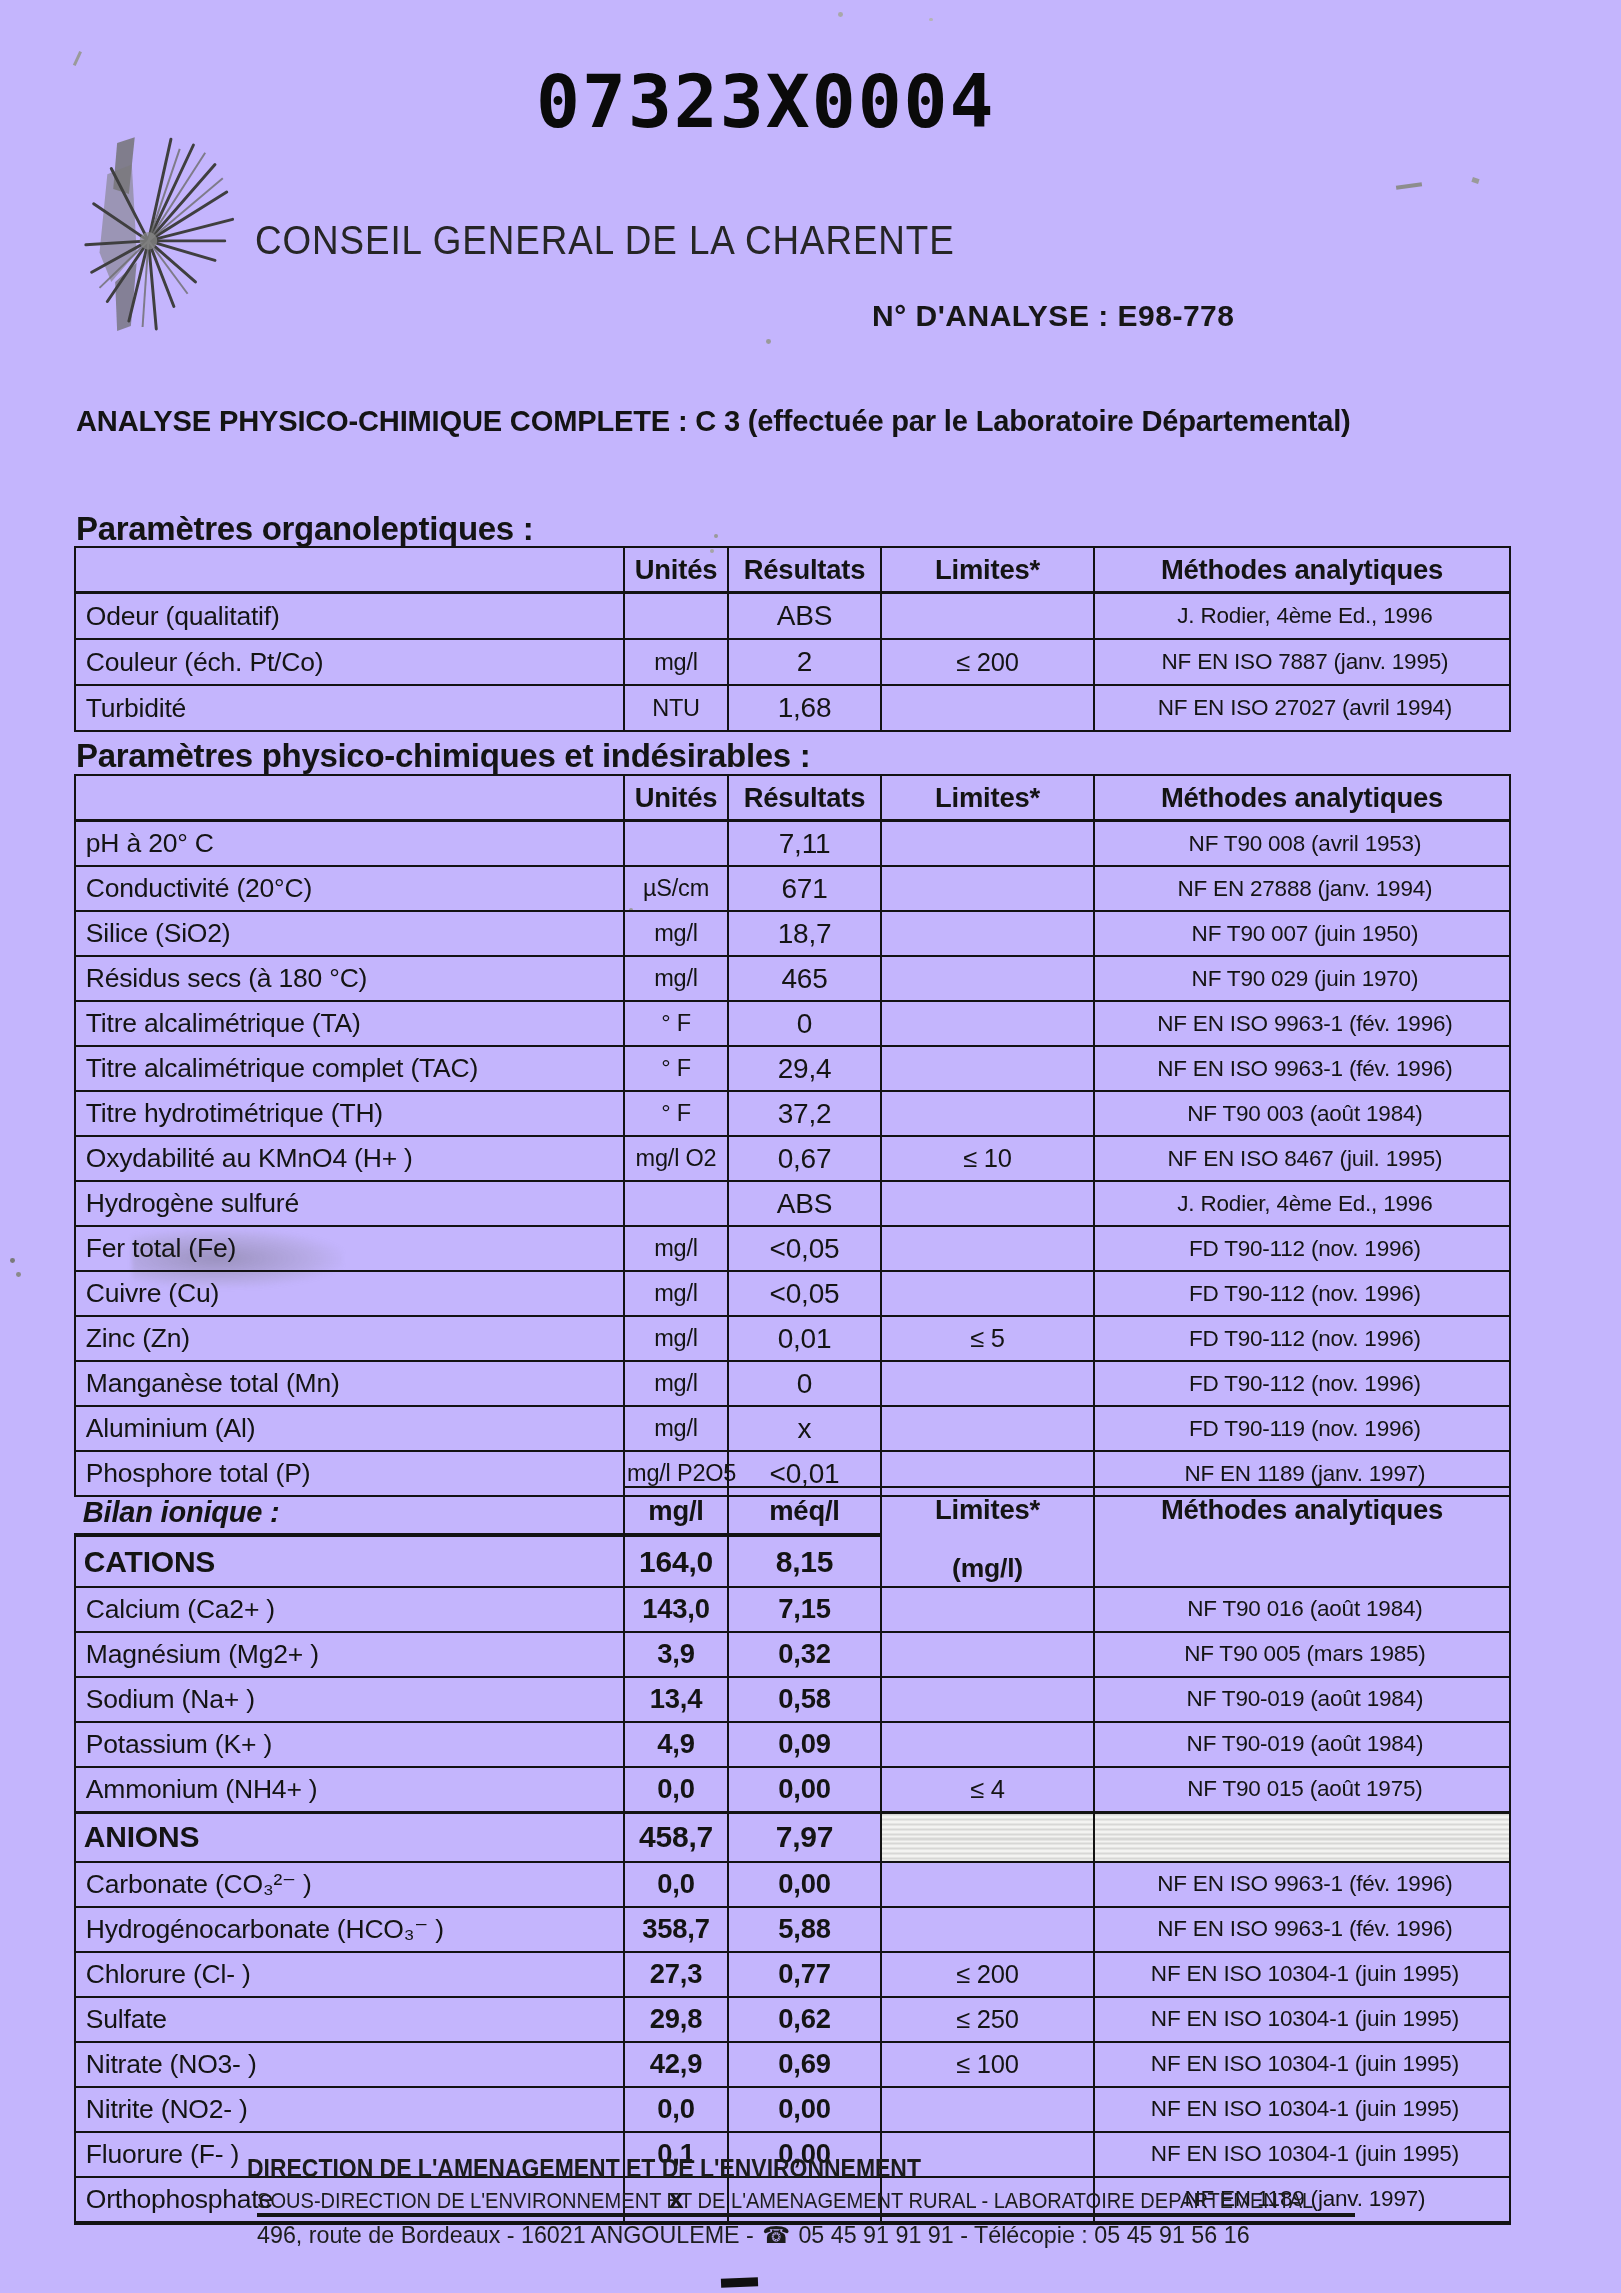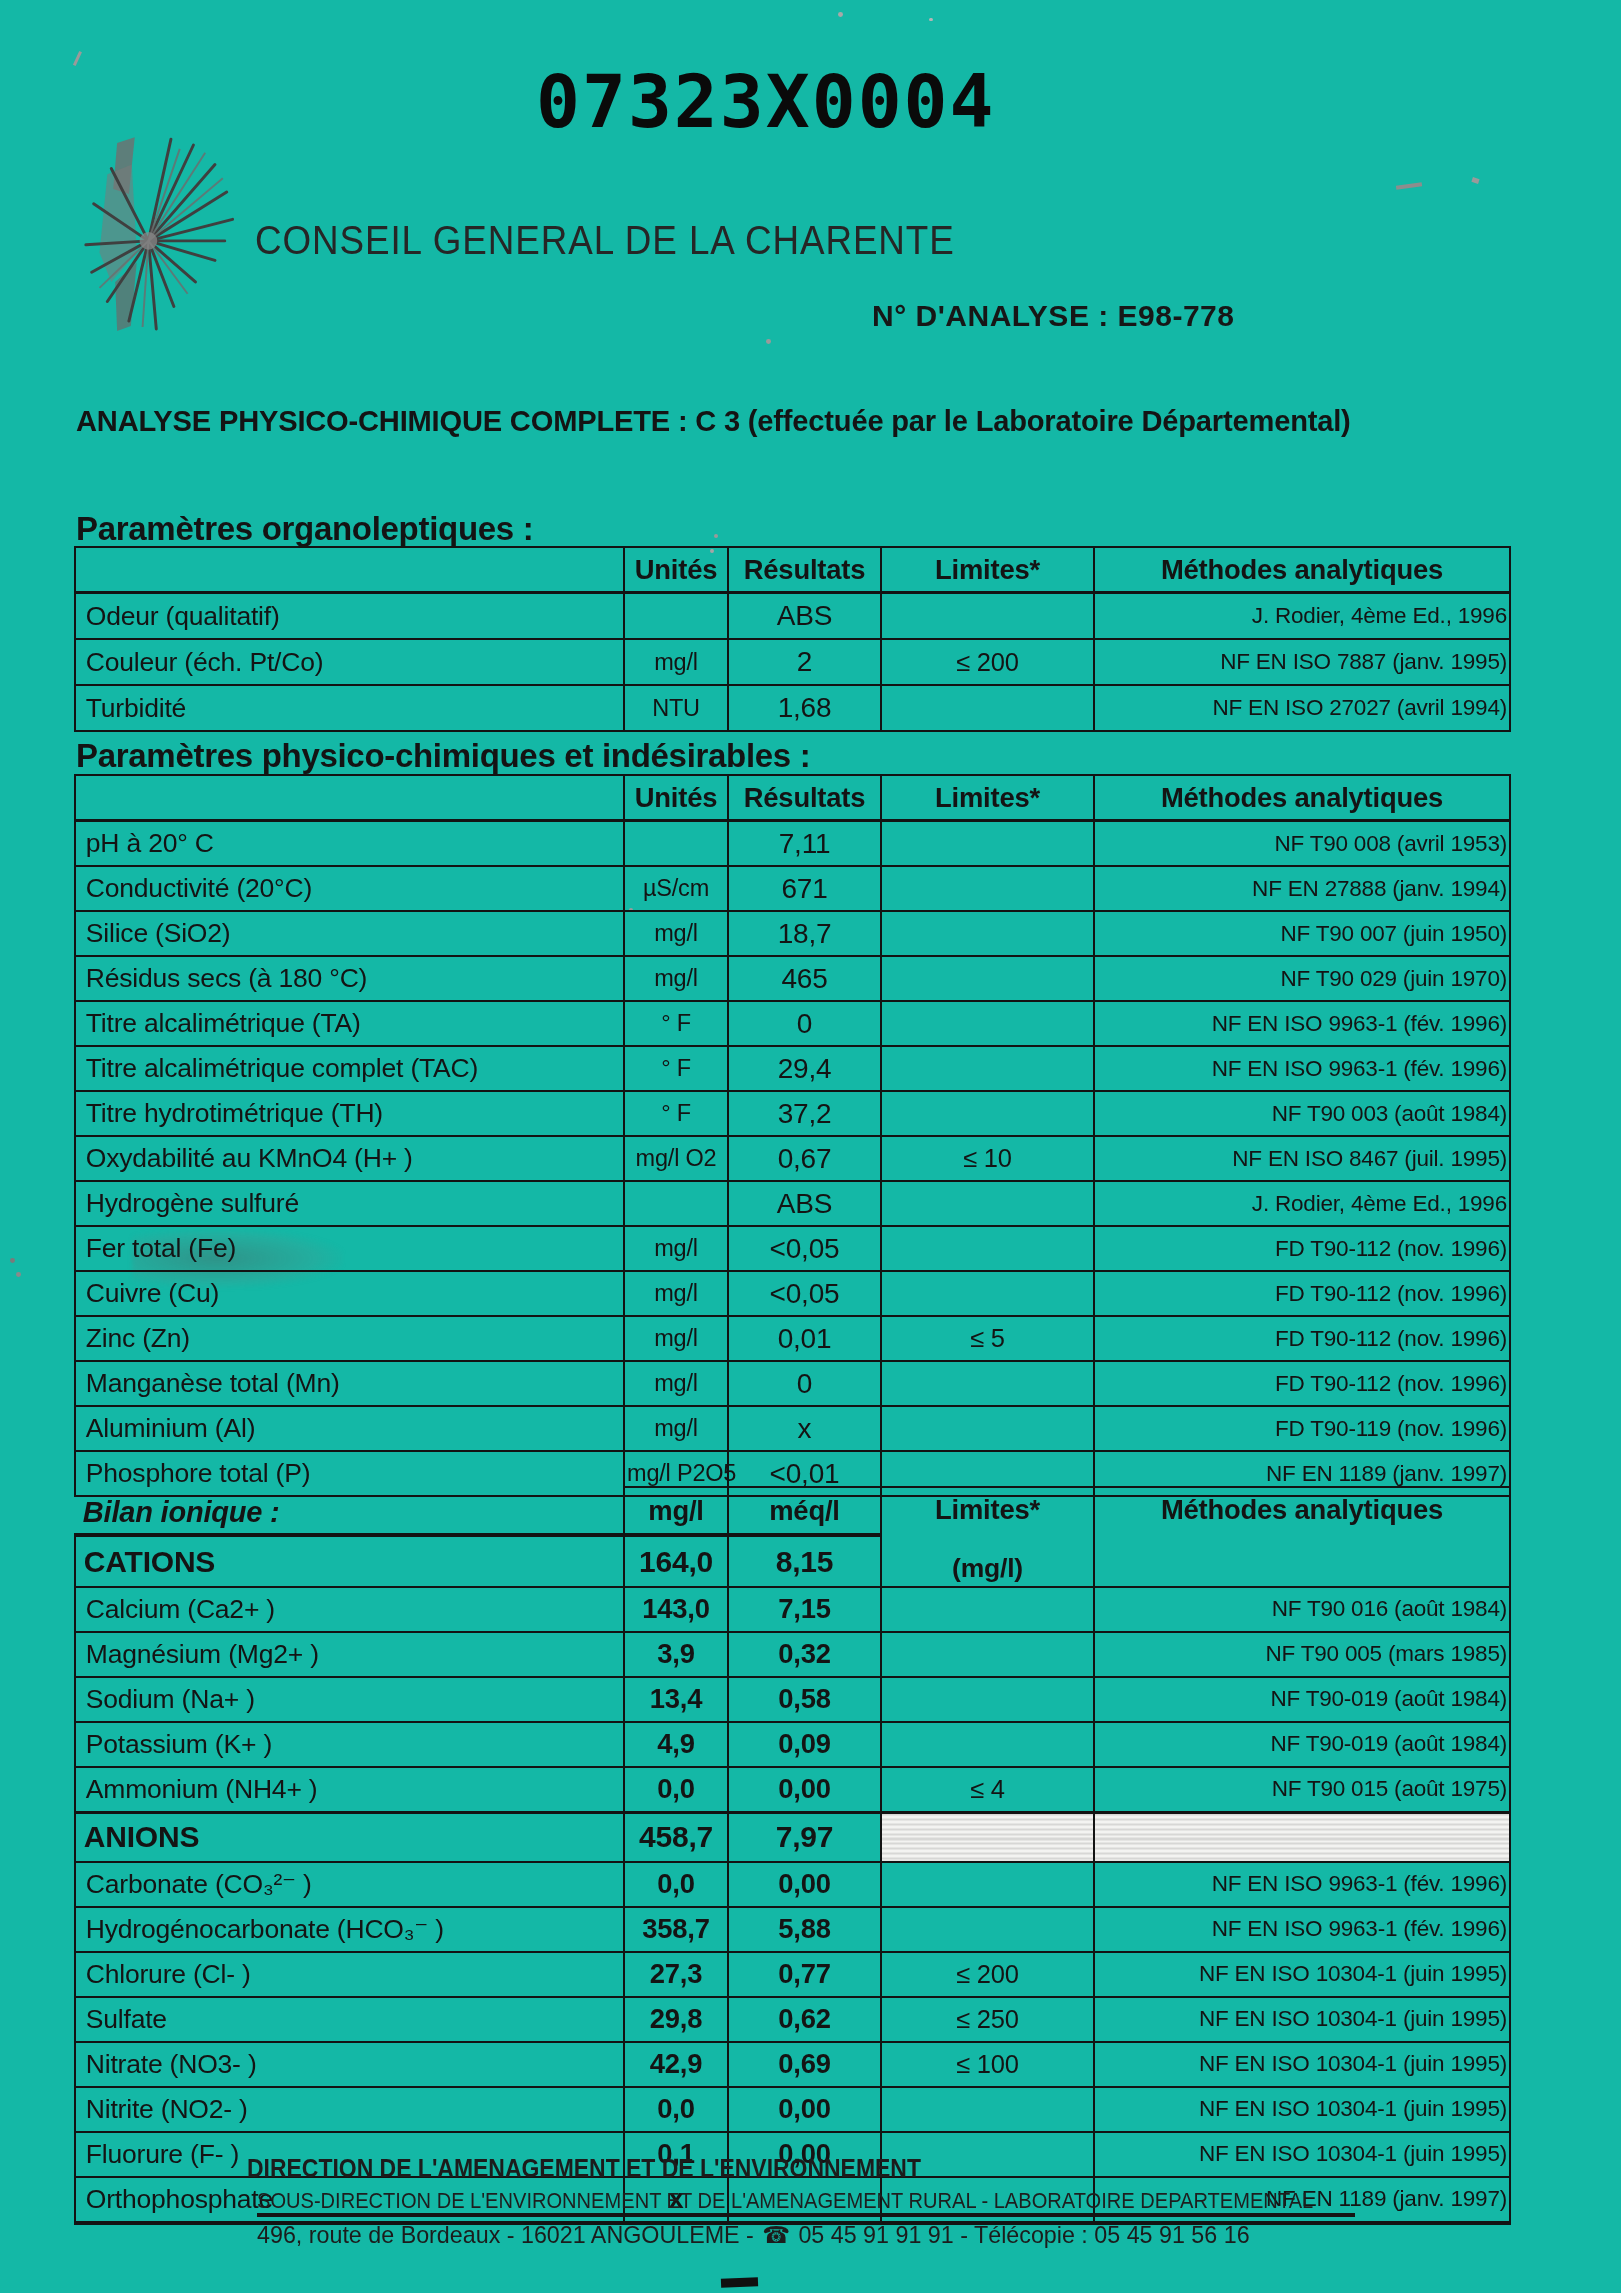--- a/index.html
+++ b/index.html
@@ -1,16 +1,16 @@
 <!DOCTYPE html>
 <html><head>
 <meta charset="utf-8">
 <style>
   html,body{margin:0;padding:0;background:#ffffff;}
-  .page{position:relative;width:1621px;height:2294px;background:#14b8a6;overflow:hidden;
+  .page{position:relative;width:1621px;height:2294px;background:#c4b5fd;overflow:hidden;
         font-family:"Liberation Sans","DejaVu Sans",sans-serif;color:#141414;}
 
   .code{position:absolute;left:536px;top:59px;font-family:"DejaVu Sans Mono",monospace;
         font-weight:700;font-size:73px;letter-spacing:2px;color:#0a0a0a;}
 
   .logo{position:absolute;left:78px;top:135px;width:181px;height:201px;}
 
   .org{position:absolute;left:255px;top:218px;font-size:40px;font-weight:400;letter-spacing:1px;
        transform:scaleX(.92);transform-origin:left;color:#262626;white-space:nowrap;}
 
@@ -35,21 +35,21 @@
 
   .tbl12{border:2.9px solid #131313;}
   .tbl th{border:2px solid #131313;border-bottom:3.9px solid #131313;font-size:27.4px;font-weight:700;
           text-align:center;height:39px;padding:2px;}
   .tbl td{border:2px solid #131313;border-top-width:2.9px;font-size:26.5px;height:39px;padding:2px;
           text-align:center;vertical-align:middle;}
   .t1 td{height:40px;}
   .tbl td.c0{text-align:left;padding-left:9.8px;white-space:nowrap;}
   .tbl td.c1{font-size:23.5px;white-space:nowrap;overflow:visible;}
   .tbl td.c3{font-size:25.5px;}
-  .tbl td.c4{text-align:right;padding-left:7.8px;font-size:22.5px;white-space:nowrap;}
+  .tbl td.c4{text-align:center;padding-left:7.8px;font-size:22.5px;white-space:nowrap;}
   .tbl12 td.c2{font-weight:400;font-size:28px;}
 
   
   .tbl3 th{border-top:2.9px solid #131313;border-bottom:2.9px solid #131313;}
   .tbl3 th.thick{border-bottom:4.9px solid #131313;}
   .tbl3 th.tall{vertical-align:top;padding-top:5.9px;}
   .tbl3 th.tall .sub{margin-top:27px;font-size:26.5px;}
   .tbl3 th.bilan-cell{border:none;background:transparent;text-align:left;vertical-align:bottom;
         font-style:italic;font-size:29px;padding-left:7.8px;padding-bottom:3.9px;}
   .tbl3 td.c1,.tbl3 td.c2{font-weight:700;font-size:27.4px;}

